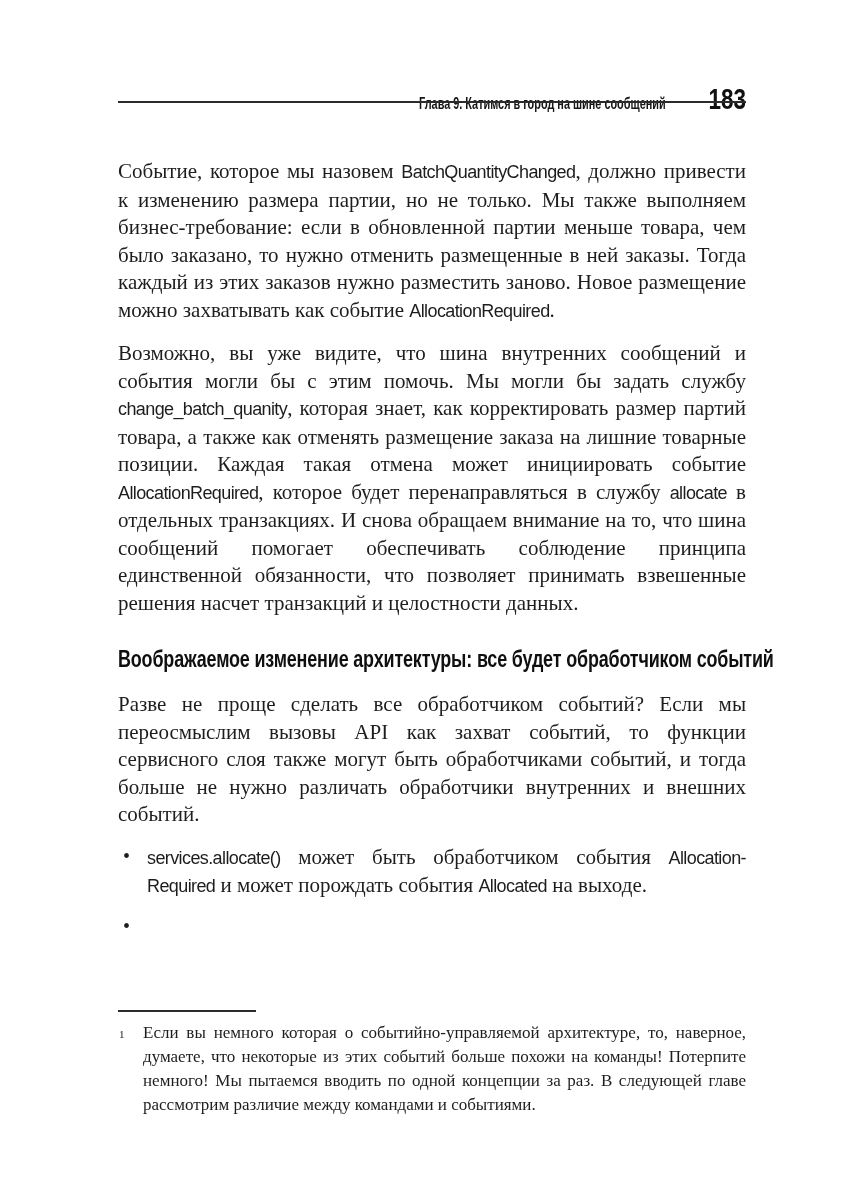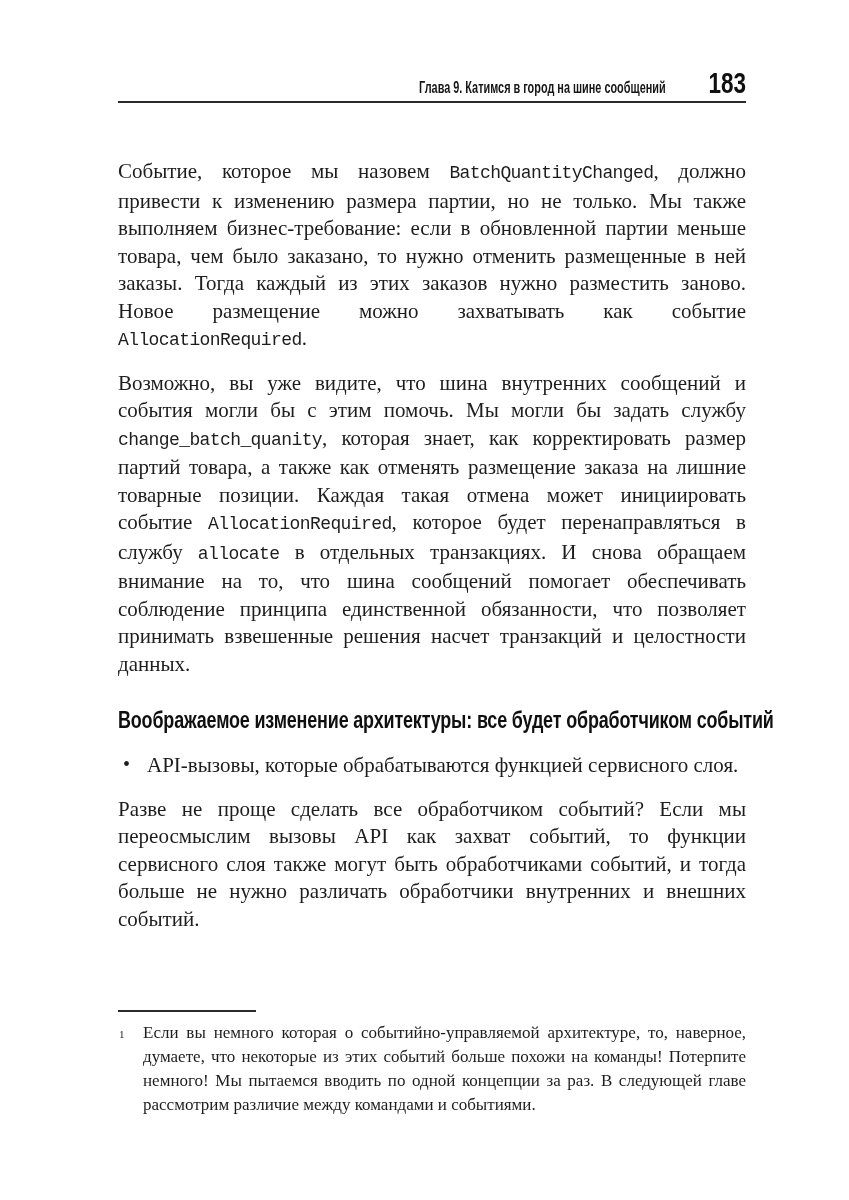--- a/index.html
+++ b/index.html
@@ -12,21 +12,21 @@
     width: 849px;
     height: 1200px;
     background: #ffffff;
     overflow: hidden;
     font-family: "Liberation Serif", serif;
     color: #1d1d1d;
   }
   
   .running-head {
     position: absolute;
-    top: 66px;
+    top: 82px;
     left: 118px;
     width: 628px;
     display: flex;
     justify-content: flex-end;
     align-items: baseline;
     gap: 30px;
   }
   .chapter {
     font-family: "Liberation Sans", sans-serif;
     font-weight: bold;
@@ -94,21 +94,21 @@
   .content li:last-child { margin-bottom: 0; }
   .content li::before {
     content: "\2022";
     position: absolute;
     left: 5px;
     top: -1px;
     font-size: 20px;
     color: #1d1d1d;
   }
   .run-code {
-    font-family: Liberation Mono, monospace;
+    font-family: Liberation Sans, sans-serif;
     font-size: 18px;
     letter-spacing: -0.6px;
   }
   .run-i { }
   
   .footnote {
     position: absolute;
     top: 1010px;
     left: 118px;
     width: 628px;
@@ -143,23 +143,26 @@
     <span class="pagenum">183</span>
   </header>
 
   <div class="head-rule"></div>
 
   <main class="content">
       <p><span>Событие, которое мы назовем </span><span class="run-code">BatchQuantityChanged</span><span>, должно привести к изменению размера партии, но не только. Мы также выполняем </span><span class="run-i">бизнес-требование</span><span>: если в обновленной партии меньше товара, чем было заказано, то нужно </span><span class="run-i">отменить</span><span> размещенные в ней заказы. Тогда каждый из этих заказов нужно разместить заново. Новое размещение можно захватывать как событие </span><span class="run-code">AllocationRequired</span><span>.</span></p>
       <p><span>Возможно, вы уже видите, что шина внутренних сообщений и события могли бы с этим помочь. Мы могли бы задать службу </span><span class="run-code">change_batch_quanity</span><span>, которая знает, как корректировать размер партий товара, а также как отменять размещение заказа на лишние товарные позиции. Каждая такая отмена может инициировать событие </span><span class="run-code">AllocationRequired</span><span>, которое будет перенаправляться в службу </span><span class="run-code">allocate</span><span> в отдельных транзакциях. И снова обращаем внимание на то, что шина сообщений помогает обеспечивать соблюдение принципа единственной обязанности, что позволяет принимать взвешенные решения насчет транзакций и целостности данных.</span></p>
       <h2><span class="condensed"><span>Воображаемое изменение архитектуры: все будет обработчиком событий</span></span></h2>
       <ul>
-        <li><span>API-вызовы, которые обрабатываются функцией сервисного слоя.</span></li>
       </ul>
       <p><span>Разве не проще сделать все обработчиком событий? Если мы переосмыслим вызовы API как захват событий, то функции сервисного слоя также могут быть обработчиками событий, и тогда больше не нужно различать обработчики внутренних и внешних событий.</span></p>
+      <ul>
+        <li><span class="run-code">services.allocate()</span><span> может быть обработчиком события </span><span class="run-code">Allocation-Required</span><span> и может порождать события </span><span class="run-code">Allocated</span><span> на выходе.</span></li>
+        <li></li>
+      </ul>
     </main>
 
   <footer class="footnote">
     <div class="fn-rule"></div>
     <div class="fn-body">
       <span class="fn-marker">1</span>
       <span class="fn-text"><span>Если вы немного которая о событийно-управляемой архитектуре, то, наверное, думаете, что некоторые из этих событий больше похожи на команды! Потерпите немного! Мы пытаемся вводить по одной концепции за раз. В следующей главе рассмотрим различие между командами и событиями.</span></span>
     </div>
   </footer>
 

